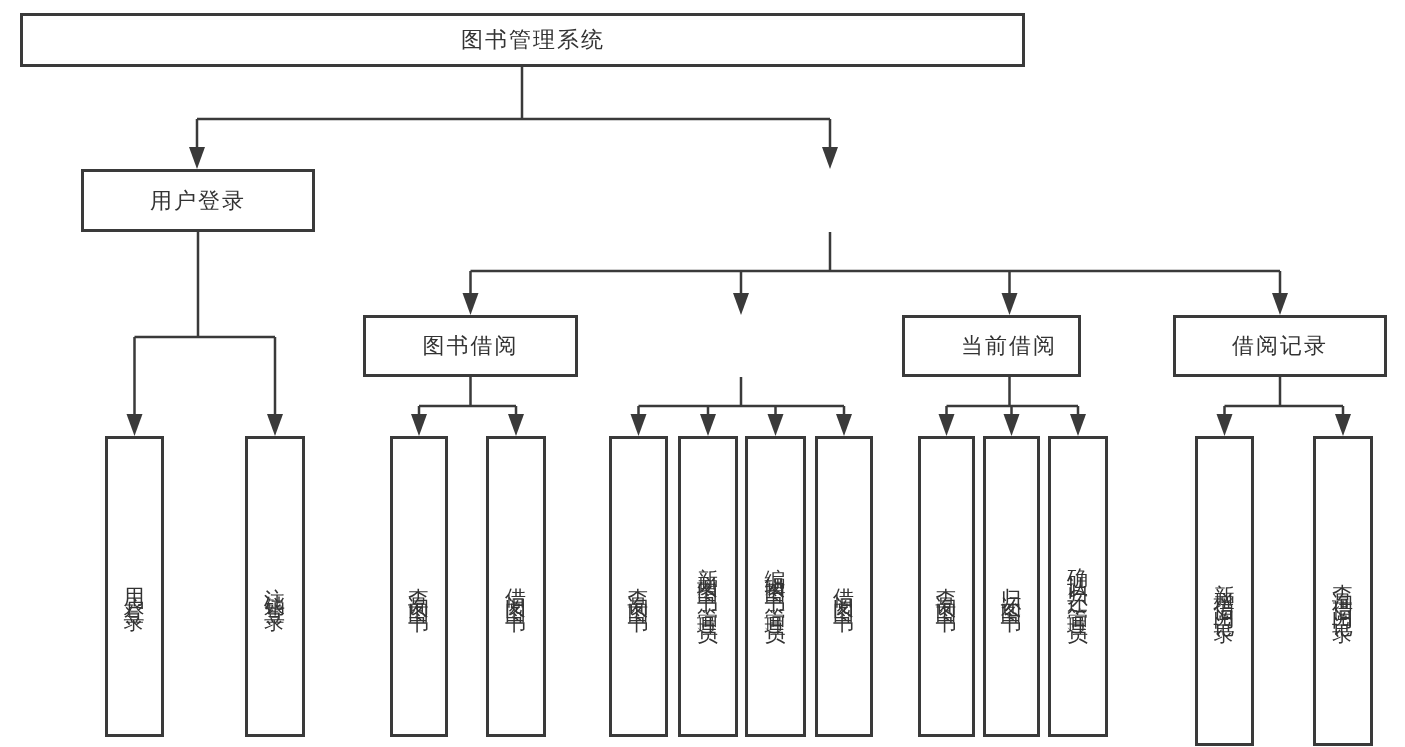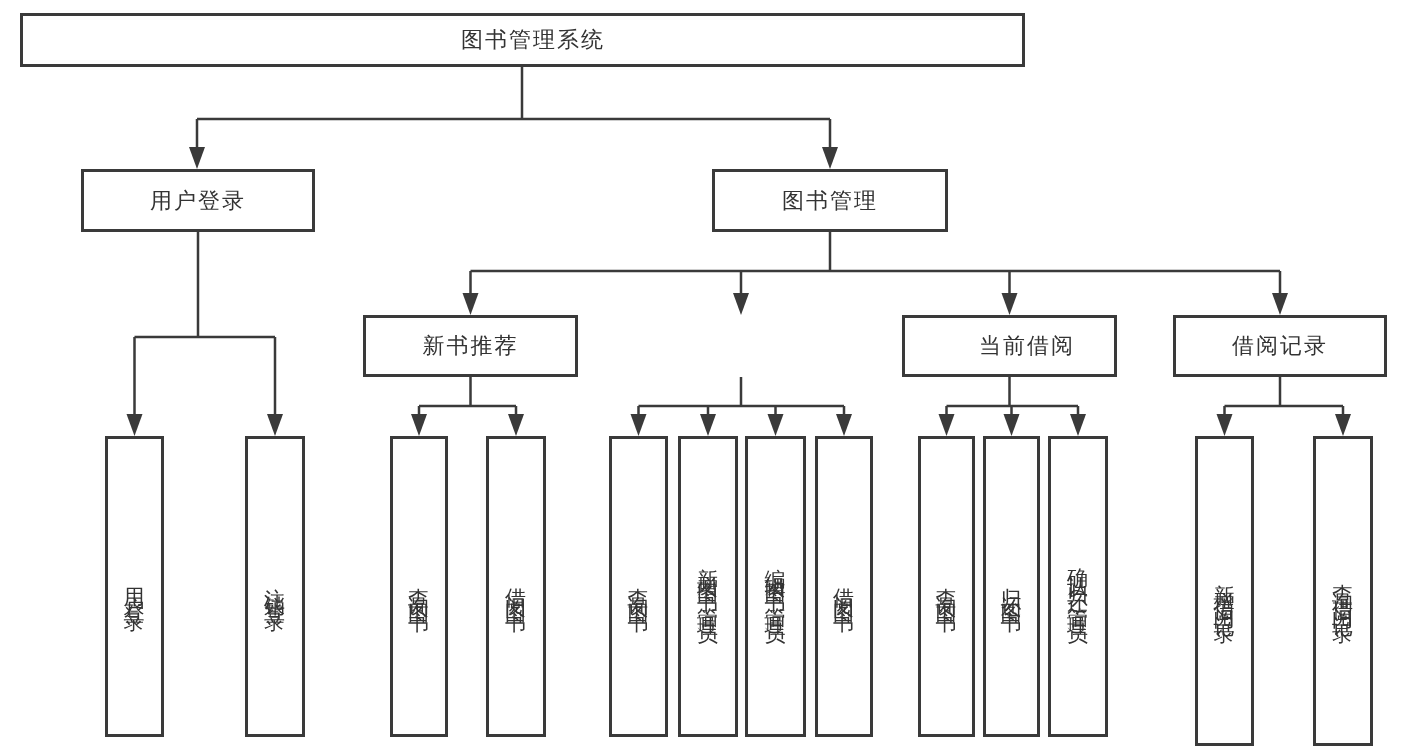--- a/index.html
+++ b/index.html
@@ -38,21 +38,21 @@
     letter-spacing: 8px;
     white-space: normal;
     line-height: 1;
   }
   
   .n-root { left: 20px;  top: 13px;  width: 1005px; height: 54px; padding-left: 21px; }
   .n-b0   { left: 81px;  top: 169px; width: 234px;  height: 63px; }
   .n-b1   { left: 712px; top: 169px; width: 236px;  height: 63px; }
   .n-g0   { left: 363px;  top: 315px; width: 215px; height: 62px; }
   .n-g1   { left: 634px;  top: 315px; width: 214px; height: 62px; }
-  .n-g2   { left: 902px;  top: 315px; width: 215px; height: 62px; padding-left: 35px; }
+  .n-g2   { left: 902px;  top: 315px; width: 179px; height: 62px; padding-left: 35px; }
   .n-g3   { left: 1173px; top: 315px; width: 214px; height: 62px; }
   
   .n-a1 { left: 105px;  top: 436px; width: 59px; height: 301px; }
   .n-a2 { left: 245px;  top: 436px; width: 60px; height: 301px; }
   .n-c10 { left: 390px; top: 436px; width: 58px; height: 301px; }
   .n-c11 { left: 486px; top: 436px; width: 60px; height: 301px; }
   .n-c20 { left: 609px; top: 436px; width: 59px; height: 301px; }
   .n-c21 { left: 678px; top: 436px; width: 60px; height: 301px; }
   .n-c22 { left: 745px; top: 436px; width: 61px; height: 301px; }
   .n-c23 { left: 815px; top: 436px; width: 58px; height: 301px; }
@@ -105,23 +105,22 @@
       <polygon points="1003.5,414 1019.5,414 1011.5,436"></polygon>
       <polygon points="1070,414 1086,414 1078,436"></polygon>
       <polygon points="1216.5,414 1232.5,414 1224.5,436"></polygon>
       <polygon points="1335,414 1351,414 1343,436"></polygon>
     </g>
   </svg>
 
   <div class="node n-root">图书管理系统</div>
 
   <div class="node n-b0">用户登录</div>
-  <div class="node n-b1">图书管理</div>
 
-  <div class="node n-g0">新书推荐</div>
+  <div class="node n-g0">图书借阅</div>
   <div class="node n-g2">当前借阅</div>
   <div class="node n-g3">借阅记录</div>
 
   <div class="node vnode n-a1">用户登录</div>
   <div class="node vnode n-a2">注销登录</div>
 
   <div class="node vnode n-c10">查询图书</div>
   <div class="node vnode n-c11">借阅图书</div>
 
   <div class="node vnode n-c20">查询图书</div>

